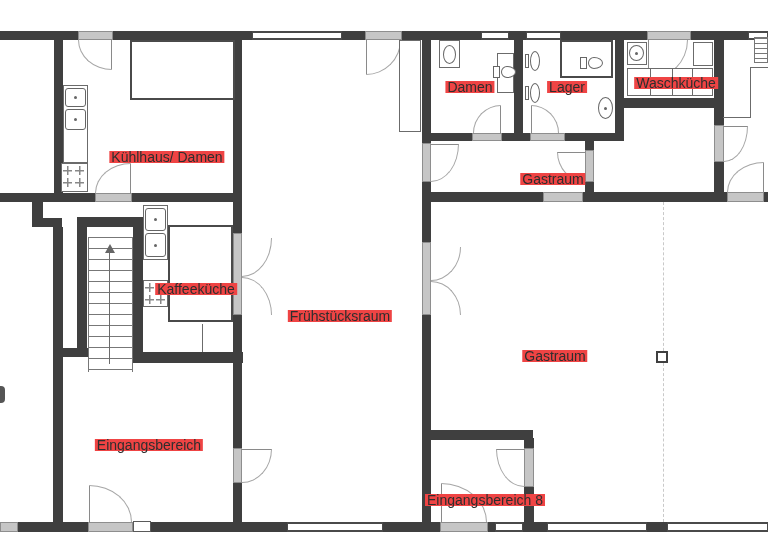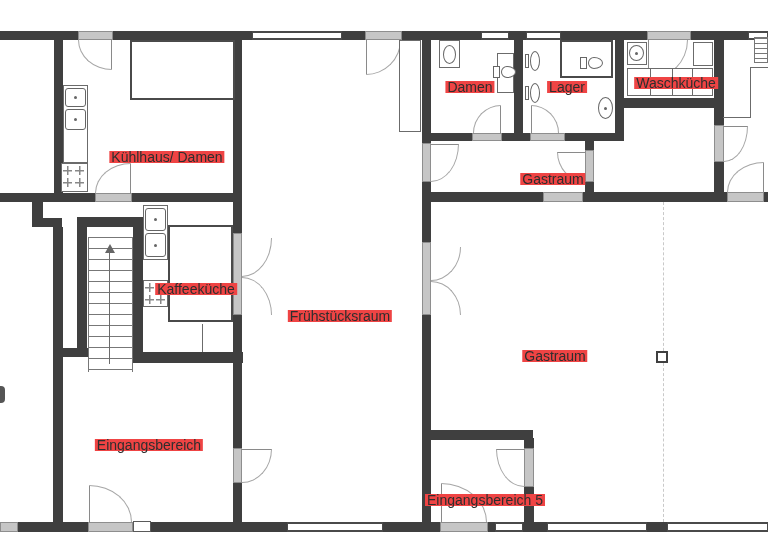--- a/index.html
+++ b/index.html
@@ -214,15 +214,15 @@
 
   <div class="lbl" style="left:167px;top:157px">Kühlhaus/ Damen</div>
   <div class="lbl" style="left:196px;top:289px">Kaffeeküche</div>
   <div class="lbl" style="left:340px;top:316px">Frühstücksraum</div>
   <div class="lbl" style="left:149px;top:445px">Eingangsbereich</div>
   <div class="lbl" style="left:470px;top:87px">Damen</div>
   <div class="lbl" style="left:567px;top:87px">Lager</div>
   <div class="lbl" style="left:676px;top:83px">Waschküche</div>
   <div class="lbl" style="left:553px;top:179px">Gastraum</div>
   <div class="lbl" style="left:555px;top:356px">Gastraum</div>
-  <div class="lbl" style="left:485px;top:500px">Eingangsbereich 5</div>
+  <div class="lbl" style="left:485px;top:500px">Eingangsbereich 8</div>
 
 </div>
 
 </body></html>

